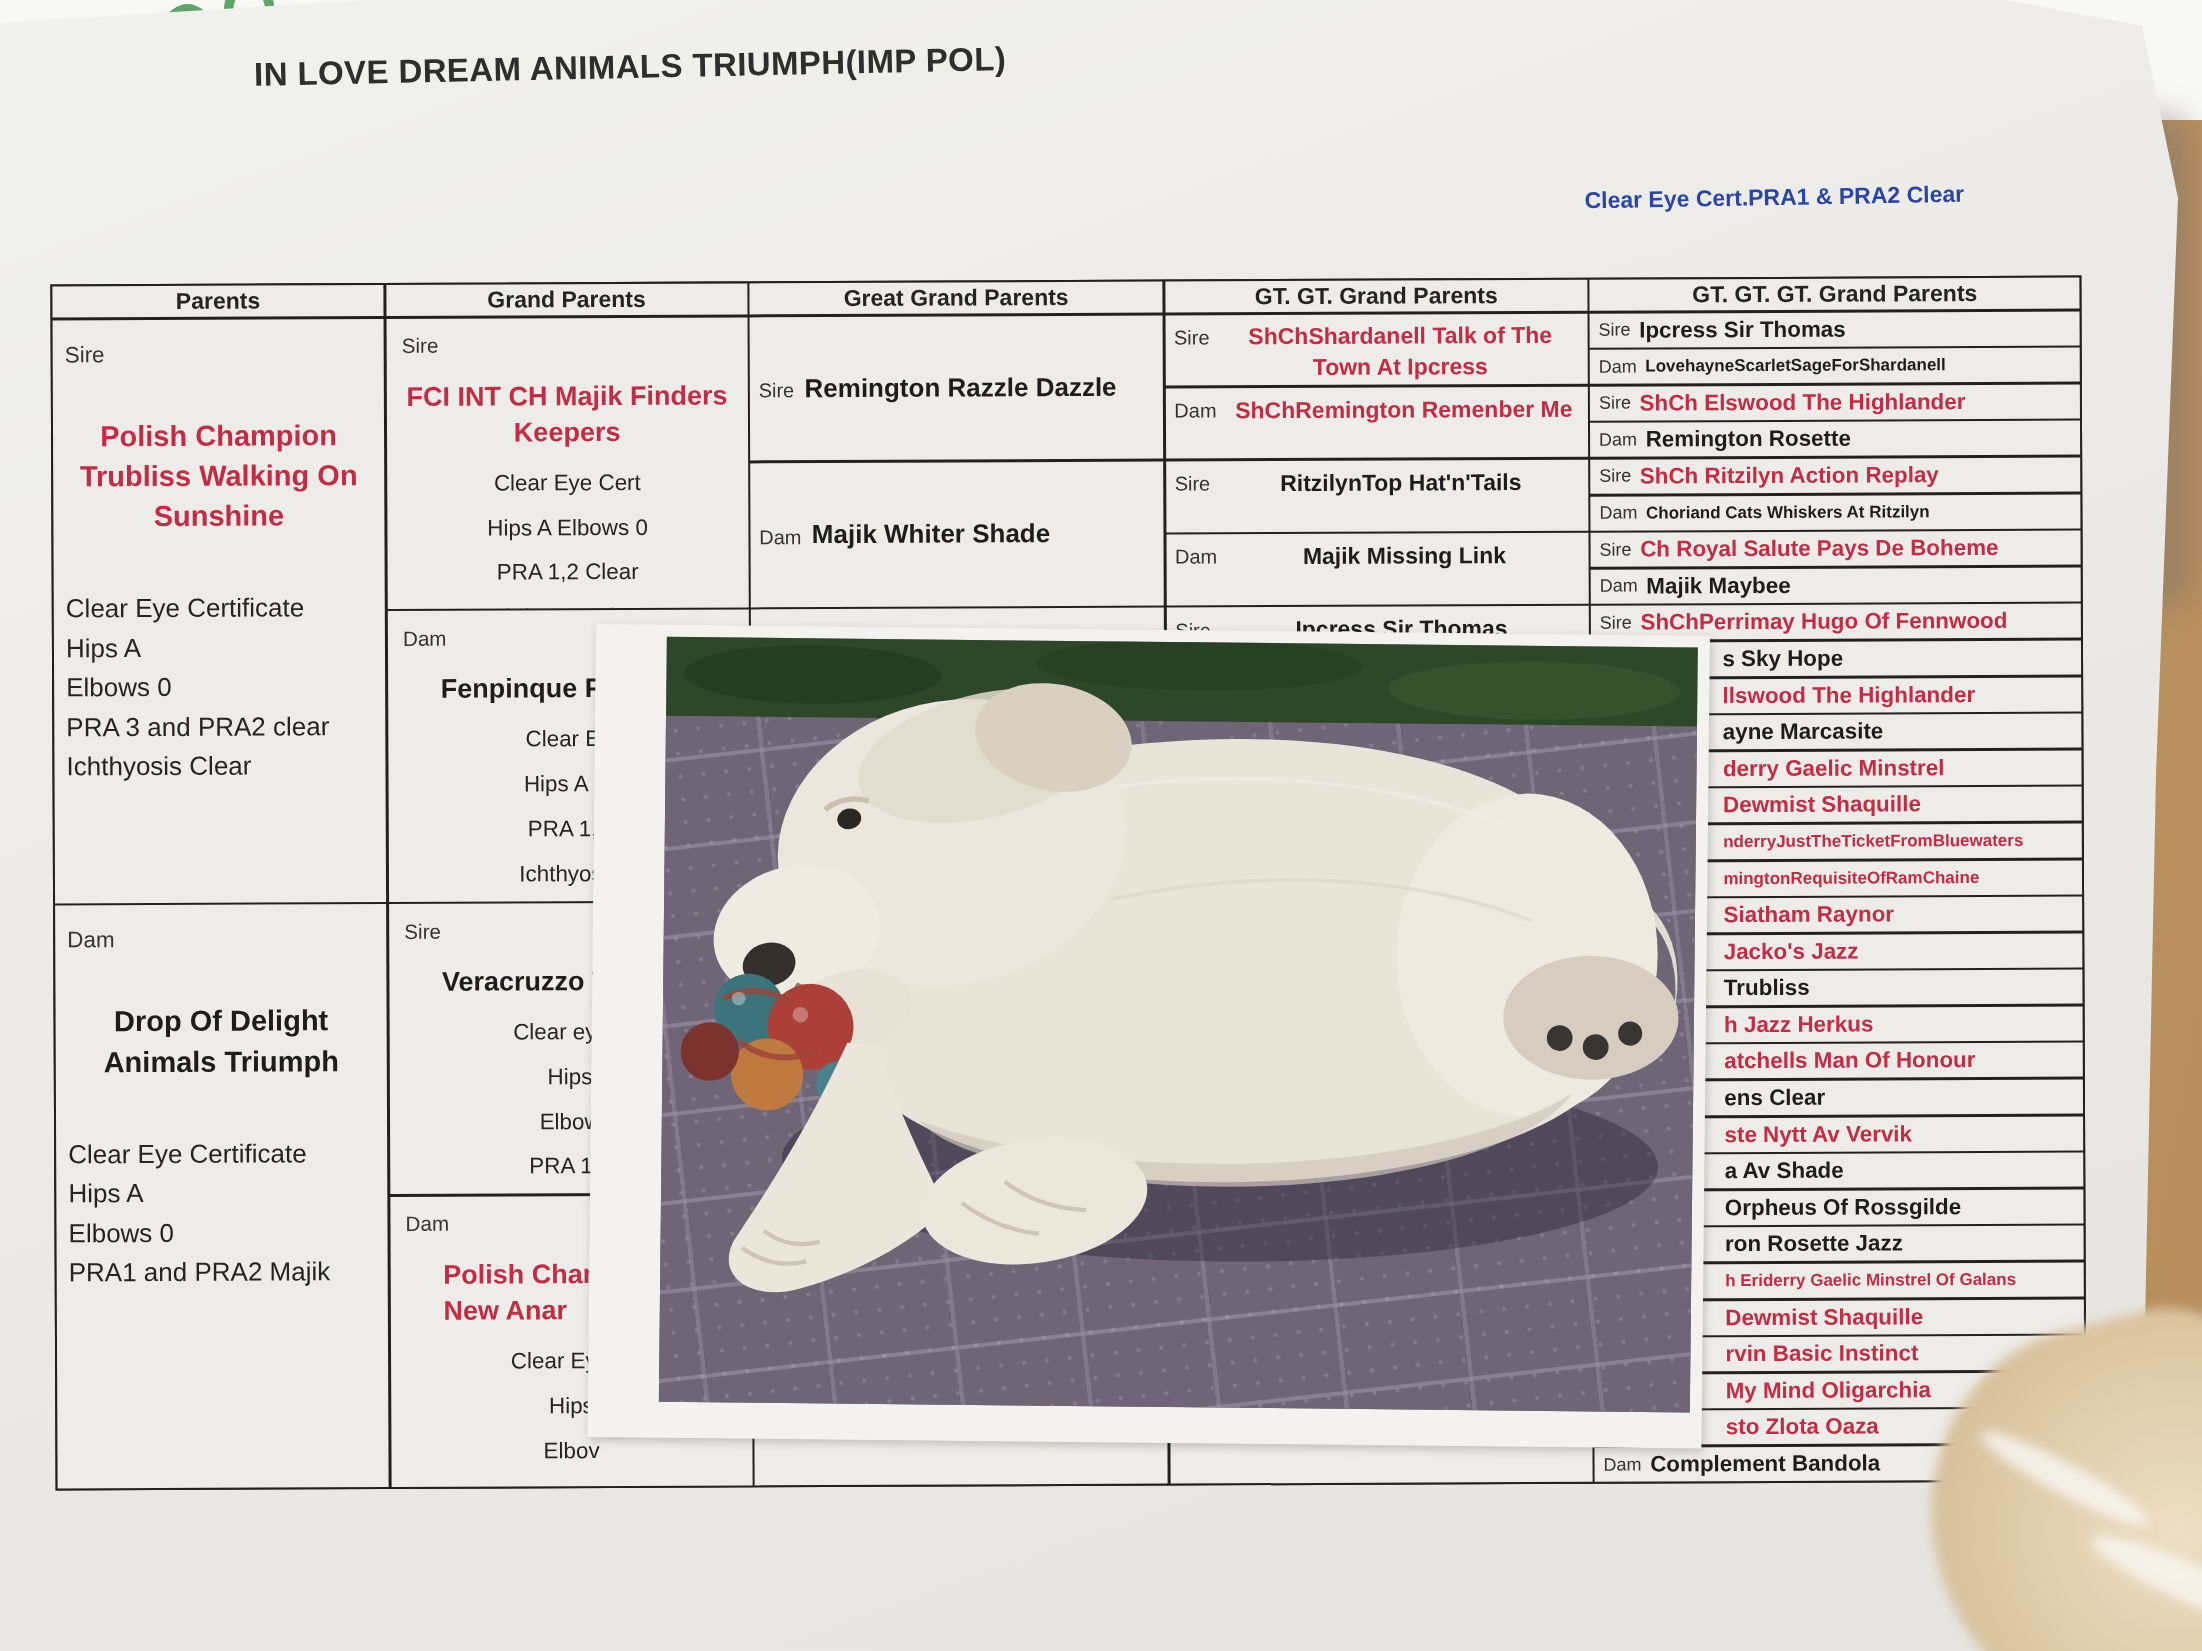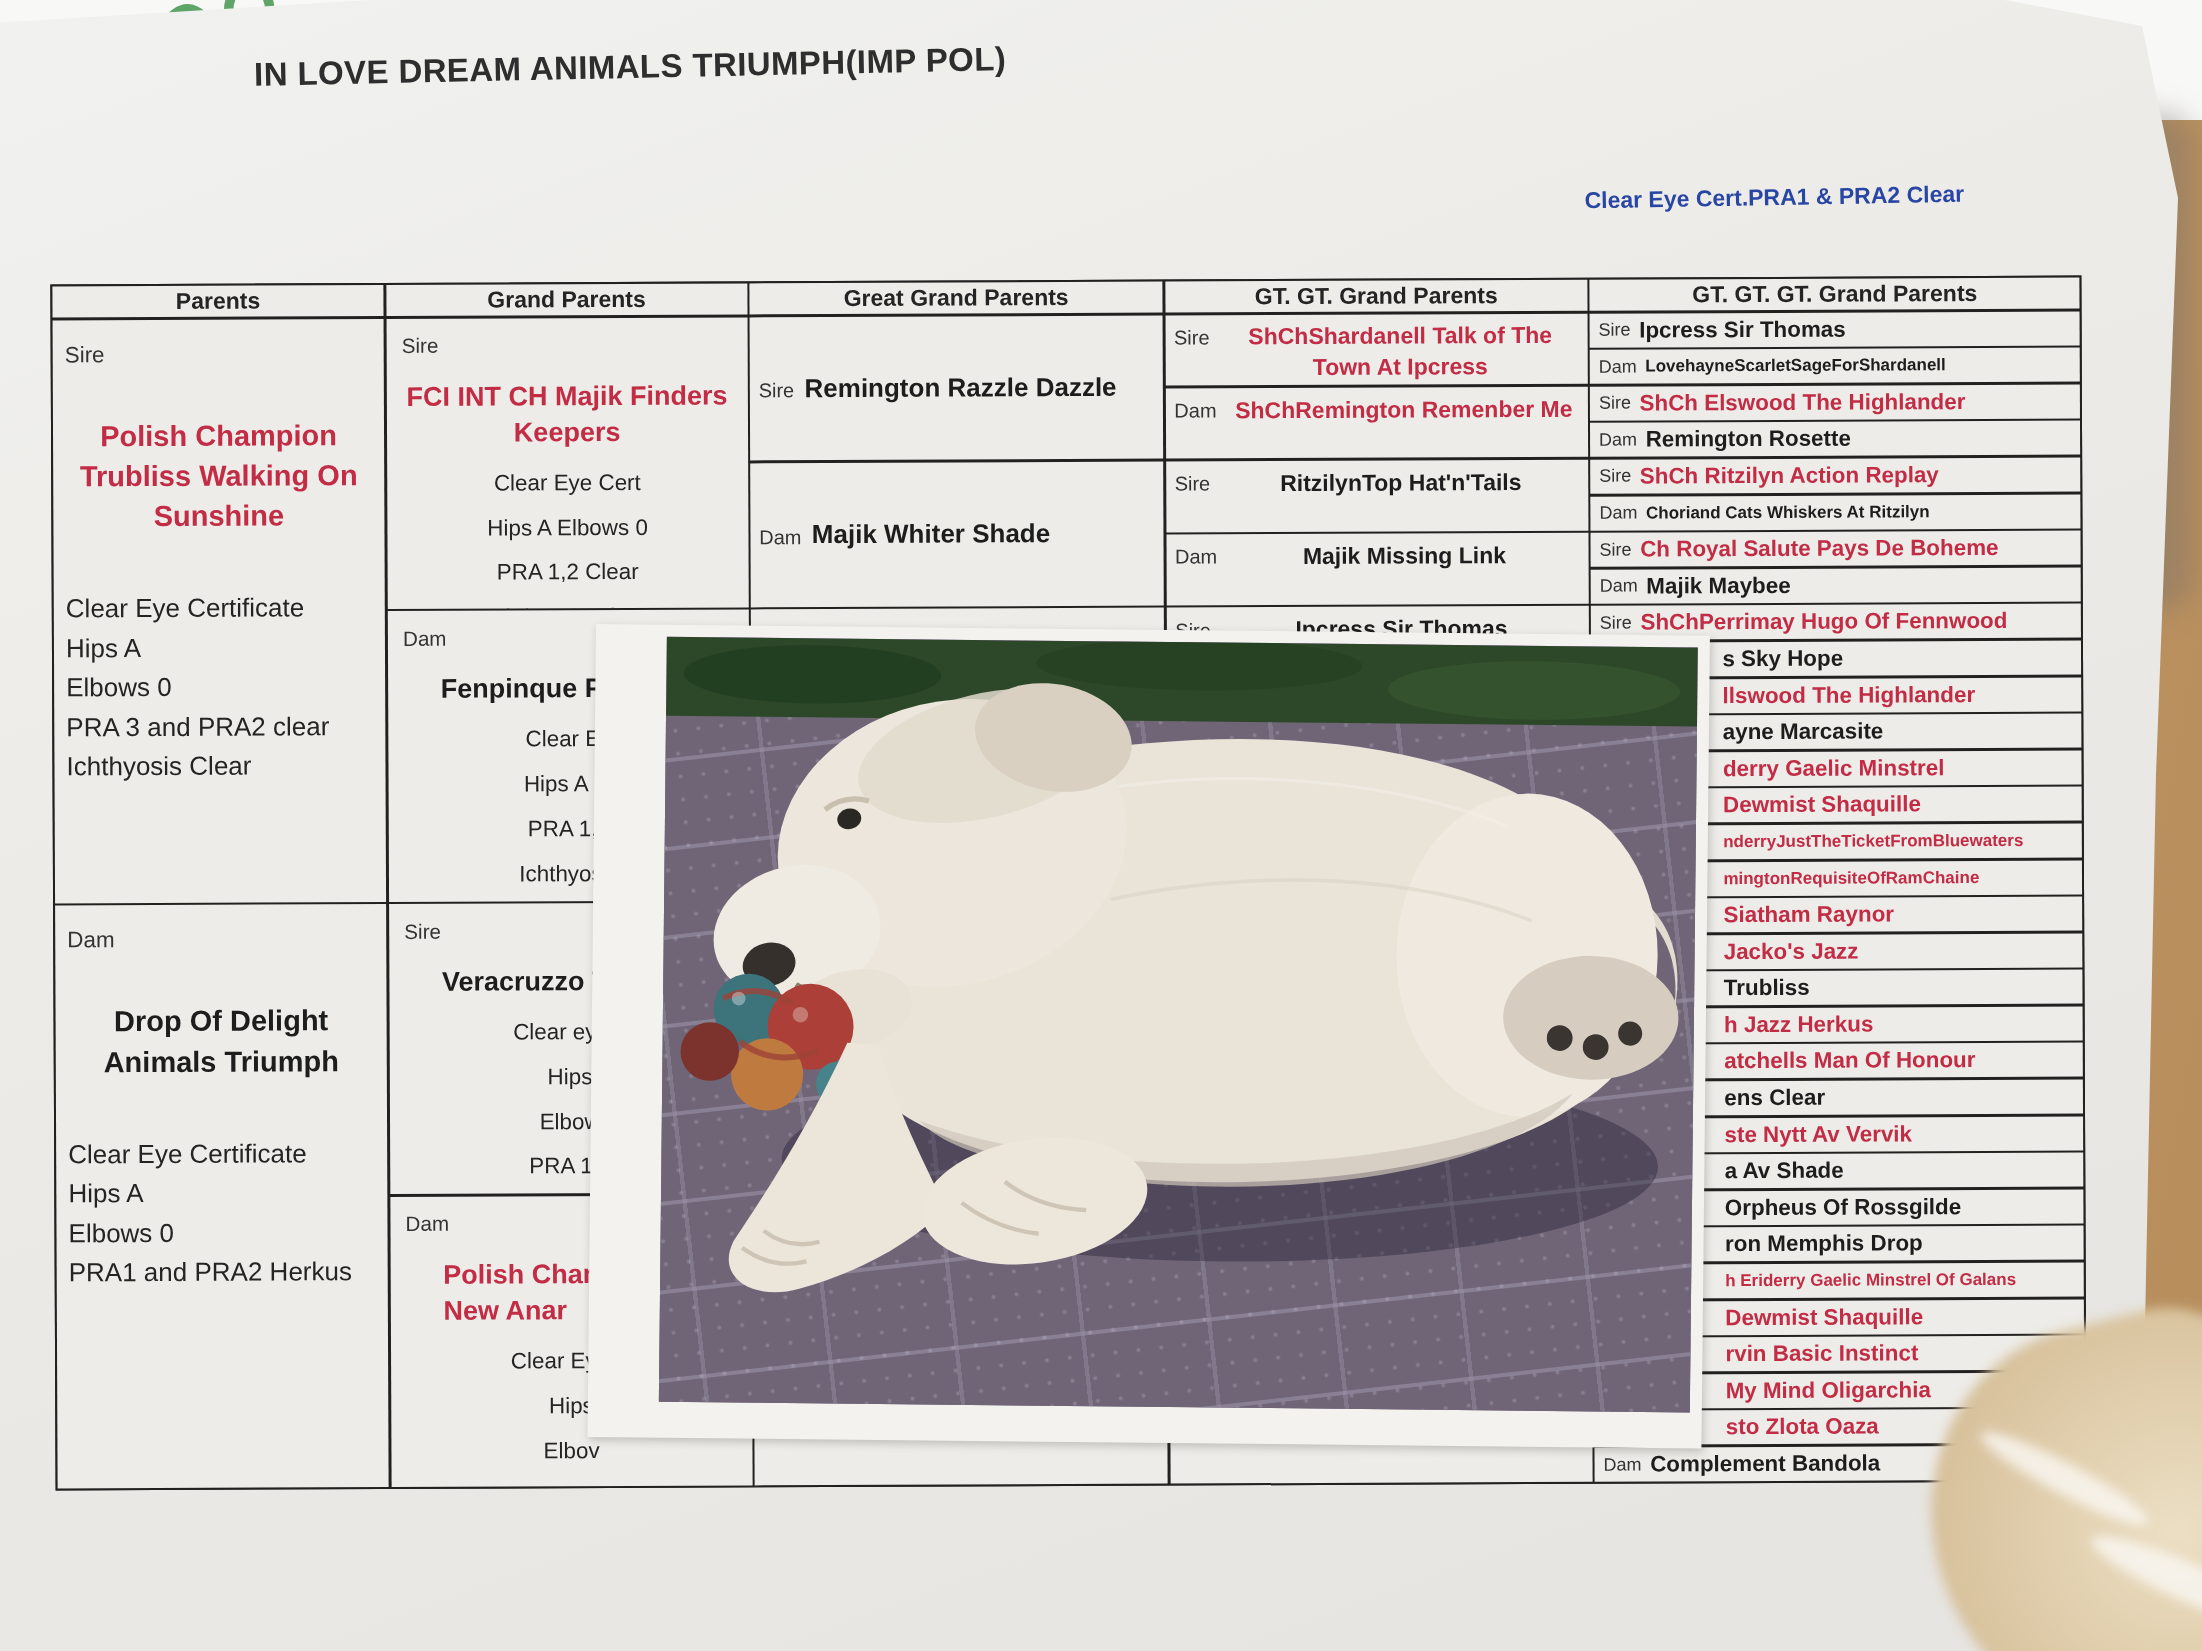--- a/index.html
+++ b/index.html
@@ -142,21 +142,21 @@
           <div>Ichthyosis Clear</div>
         </div>
       </div>
       <div class="cell c1" style="grid-area: 18 / 1 / span 16;">
         <span class="lbl">Dam</span>
         <div class="name blk">Drop Of Delight Animals Triumph</div>
         <div class="notes">
           <div>Clear Eye Certificate</div>
           <div>Hips    A</div>
           <div>Elbows 0</div>
-          <div>PRA1 and PRA2 Herkus</div>
+          <div>PRA1 and PRA2 Majik</div>
         </div>
       </div>
       <div class="cell c2" style="grid-area: 2 / 2 / span 8;">
         <span class="lbl">Sire</span>
         <div class="name red">FCI INT CH Majik Finders Keepers</div>
         <div class="notes">
           <div>Clear Eye Cert</div>
           <div>Hips A Elbows 0</div>
           <div>PRA 1,2 Clear</div>
           <div>Ichthyosis Clear</div>
@@ -315,21 +315,21 @@
       <div class="cell c5 covered" style="grid-area: 24 / 5 / span 1;">
         <div class="name red">ste Nytt Av Vervik</div>
       </div>
       <div class="cell c5 covered" style="grid-area: 25 / 5 / span 1;">
         <div class="name blk">a Av Shade</div>
       </div>
       <div class="cell c5 covered" style="grid-area: 26 / 5 / span 1;">
         <div class="name blk">Orpheus Of Rossgilde</div>
       </div>
       <div class="cell c5 covered" style="grid-area: 27 / 5 / span 1;">
-        <div class="name blk">ron Memphis Drop</div>
+        <div class="name blk">ron Rosette Jazz</div>
       </div>
       <div class="cell c5 covered" style="grid-area: 28 / 5 / span 1;">
         <div class="name red small">h Eriderry Gaelic Minstrel Of Galans</div>
       </div>
       <div class="cell c5 covered" style="grid-area: 29 / 5 / span 1;">
         <div class="name red">Dewmist Shaquille</div>
       </div>
       <div class="cell c5 covered" style="grid-area: 30 / 5 / span 1;">
         <div class="name red">rvin Basic Instinct</div>
       </div>

